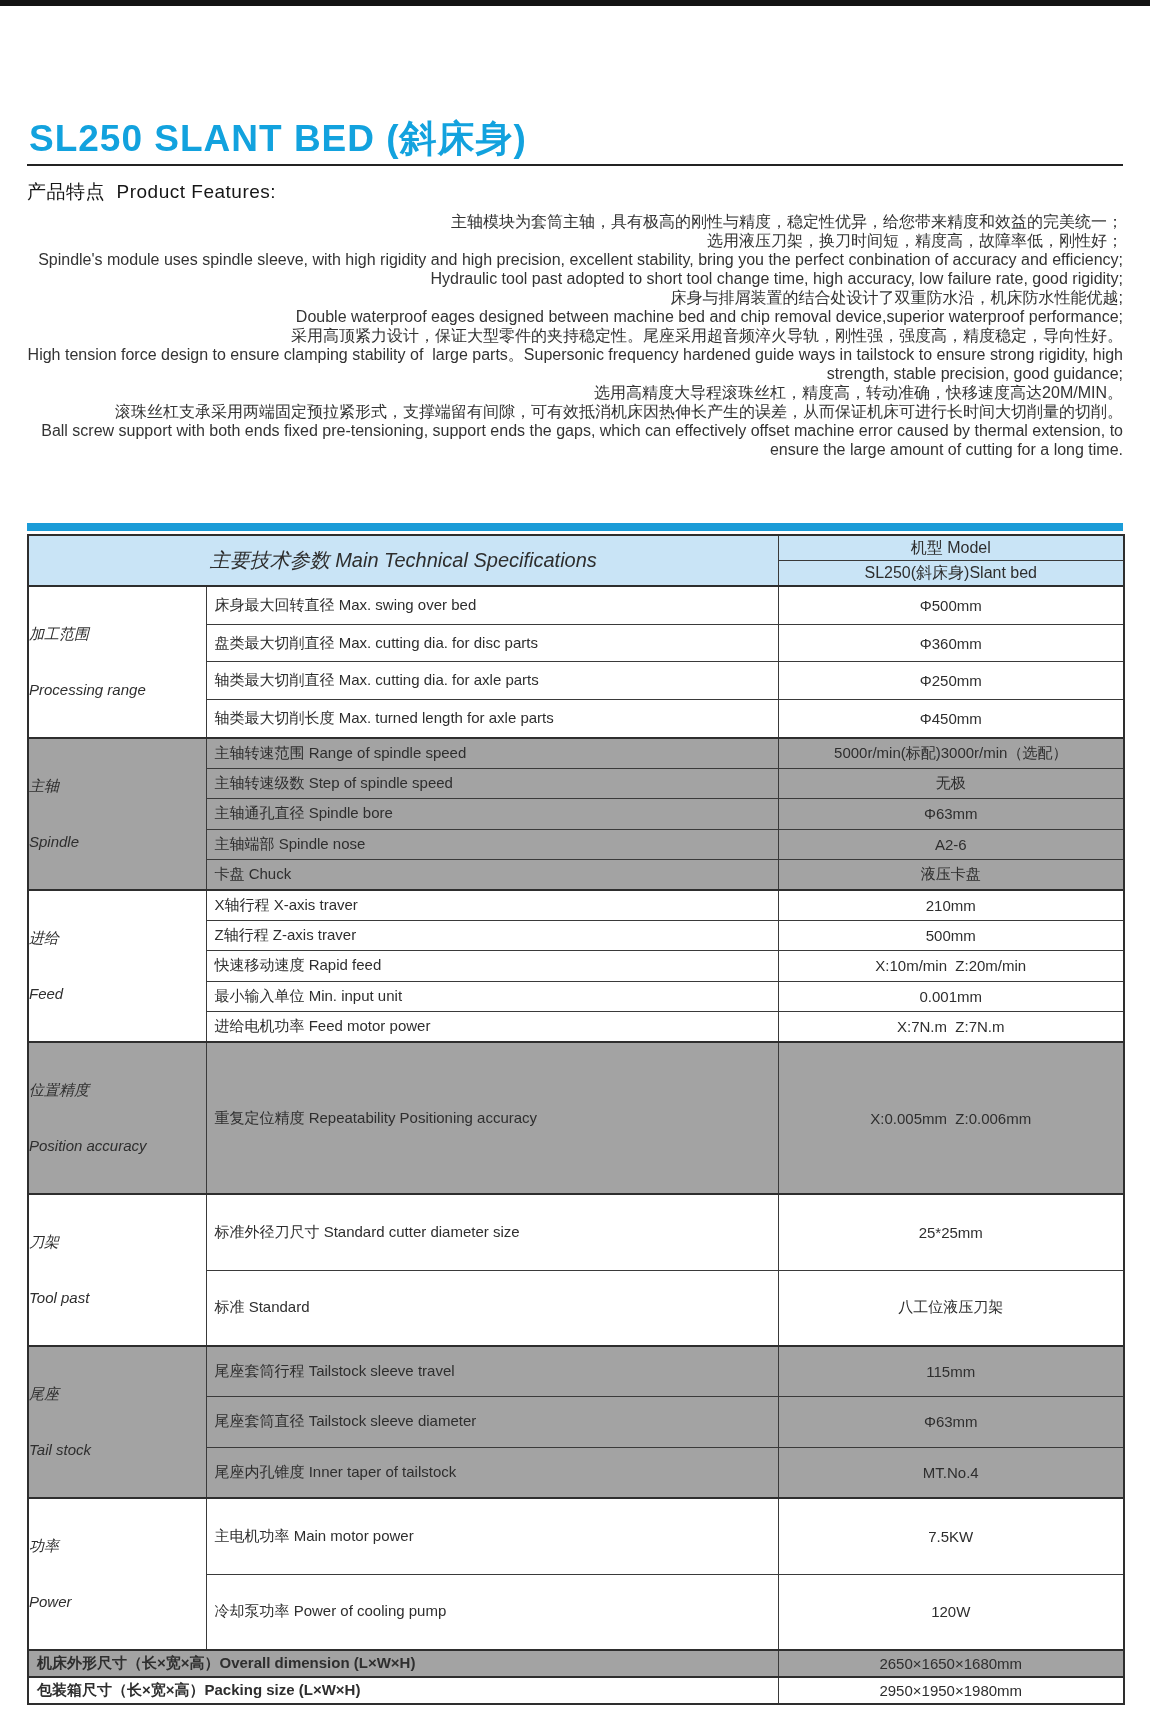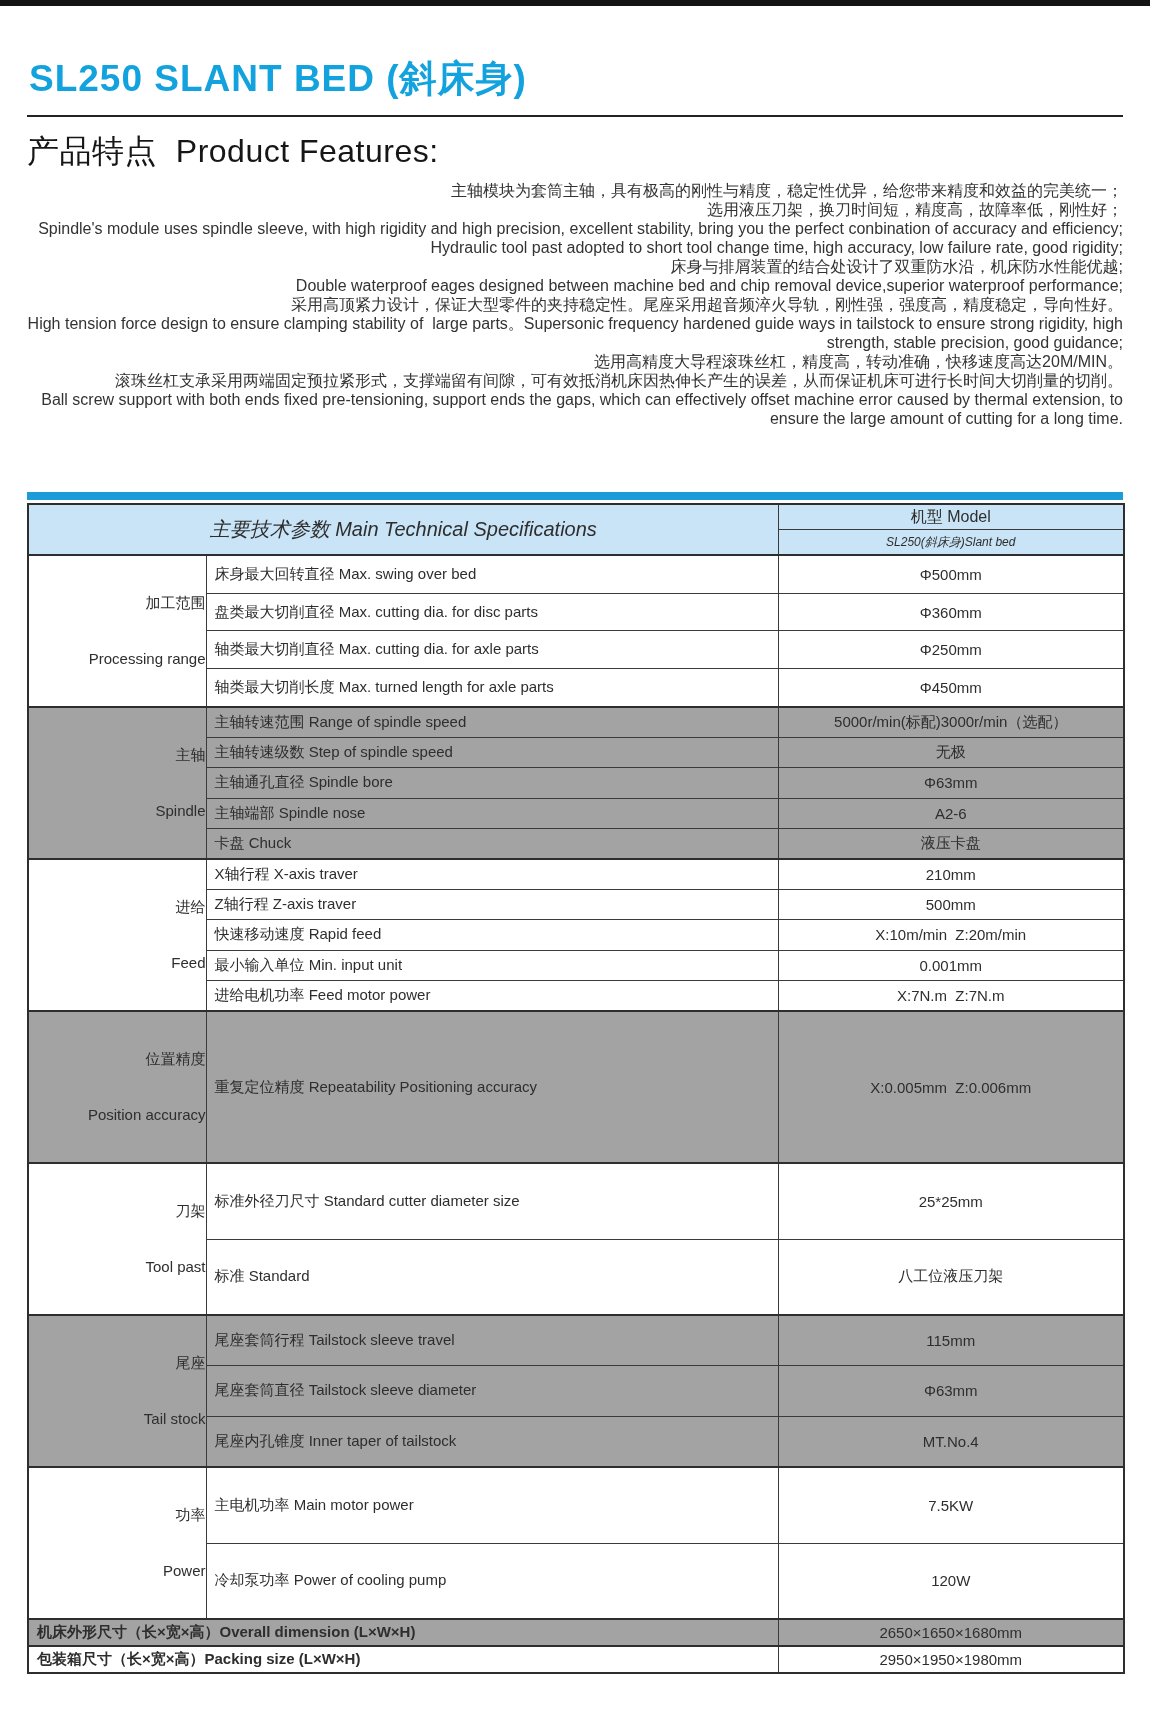--- a/index.html
+++ b/index.html
@@ -5,48 +5,48 @@
   html,body{margin:0;padding:0;background:#ffffff;}
   body{
     width:1150px;height:1720px;position:relative;
     font-family:"Liberation Sans","DejaVu Sans",sans-serif;
     color:#2b2b2b;-webkit-font-smoothing:antialiased;
   }
   .topbar{position:absolute;top:0;left:0;width:1150px;height:6px;background:#141414;}
   .content{position:absolute;top:6px;left:27px;width:1096px;}
 
   h1.page-title{
-    margin:48px 0 0 0;padding:0 0 11px 2px;
+    margin:108px 0 0 0;padding:0 0 0 2px;
     font-size:37px;font-weight:bold;letter-spacing:1px;
     color:#12a2de;border-bottom:2px solid #232323;
     white-space:pre-wrap;
   }
   .features-heading{
-    margin:13px 0 7px 0;font-size:32px;font-weight:500;color:#161616;
+    margin:13px 0 7px 0;font-size:19px;font-weight:500;color:#161616;
     white-space:pre-wrap;letter-spacing:0.5px;
   }
   .features{font-size:16px;line-height:19px;color:#333333;text-align:right;}
   .feature-line{white-space:pre-wrap;}
 
   .accent-bar{margin-top:64px;height:8px;background:#1b9cd8;margin-bottom:3px;}
 
   table{border-collapse:collapse;table-layout:fixed;width:1096px;}
   td{
     font-size:15px;color:#2e2e2e;white-space:pre-wrap;
     border:1px solid #3a3a3a;padding:0;overflow:hidden;
   }
   table.spec{border:2px solid #2e2e2e;}
 
   .spec td.hdr{background:#c9e4f6;text-align:center;height:24px;}
   .spec td.hdr-left{font-size:20px;font-style:italic;}
   .spec td.hdr-model{font-size:16px;}
-  .spec td.hdr-model-val{font-size:12px;font-style:italic;}
+  .spec td.hdr-model-val{font-size:16px;}
 
   .spec td{height:25px;}
-  .spec td.cat{text-align:right;line-height:1.25;}
+  .spec td.cat{text-align:left;line-height:1.25;font-style:italic;}
   .spec td.cat div{pointer-events:none;}
   .spec td.lbl{text-align:left;padding-left:8px;}
   .spec td.val{text-align:center;}
   .spec tr.shade td{background:#a3a3a3;}
   .spec tr.sec td{border-top:2px solid #2e2e2e;}
   .spec td.tall{height:52px;}
   .spec td.wide-lbl{text-align:left;padding-left:8px;font-weight:bold;}
 
   col.c-cat{width:178px;}
   col.c-lbl{width:572px;}

